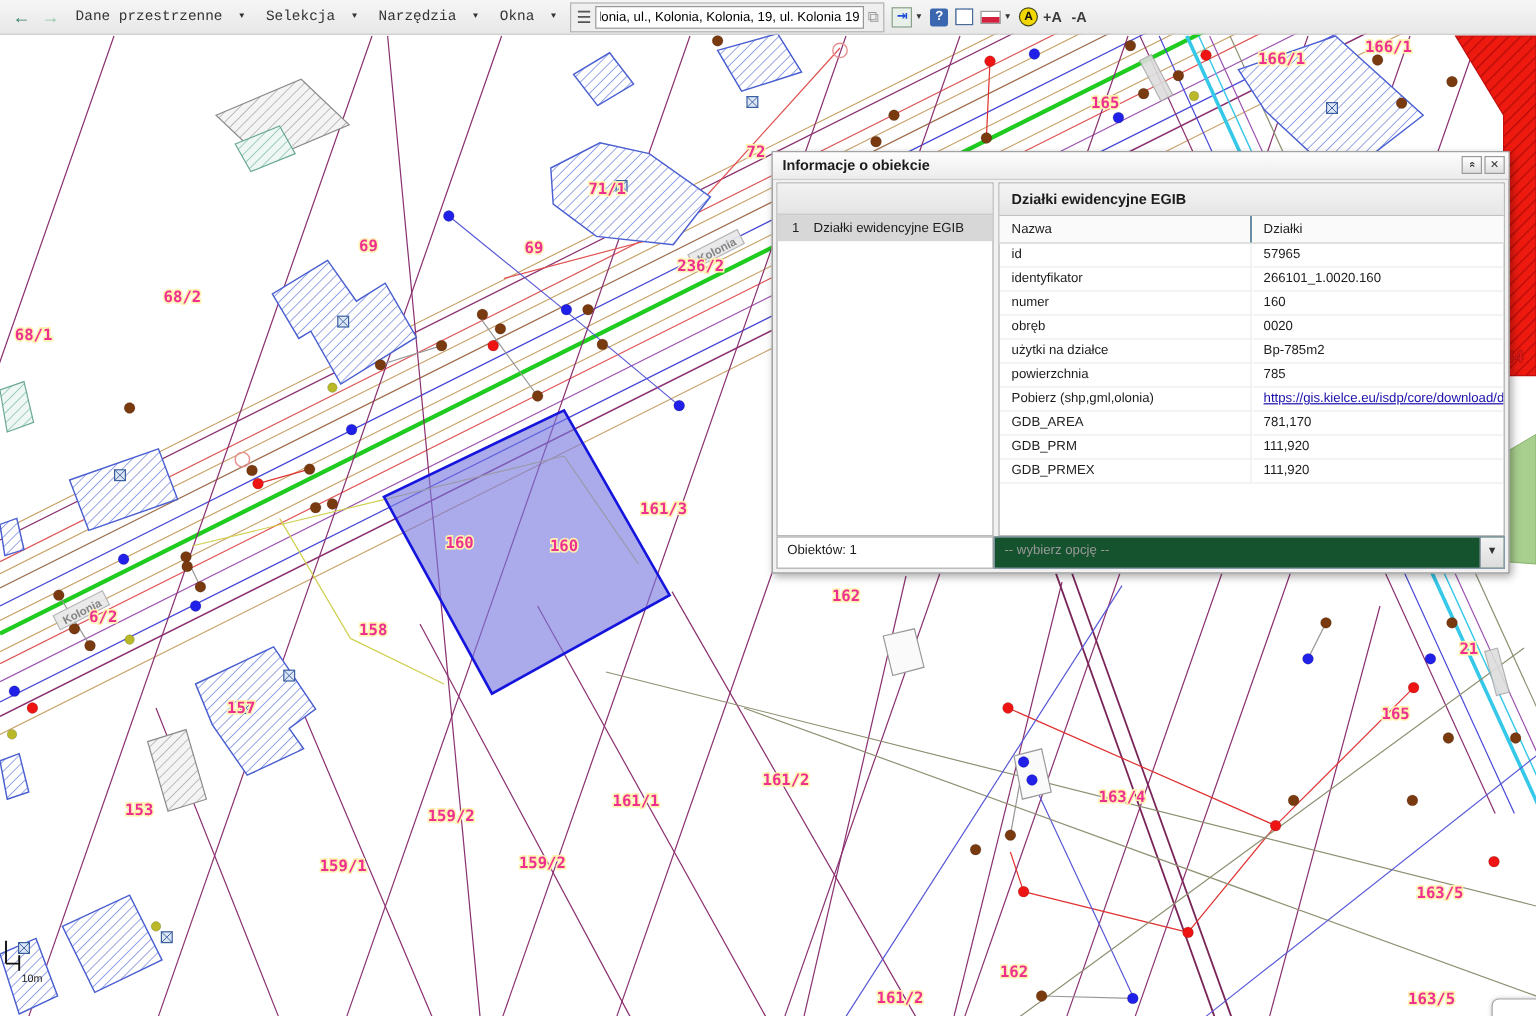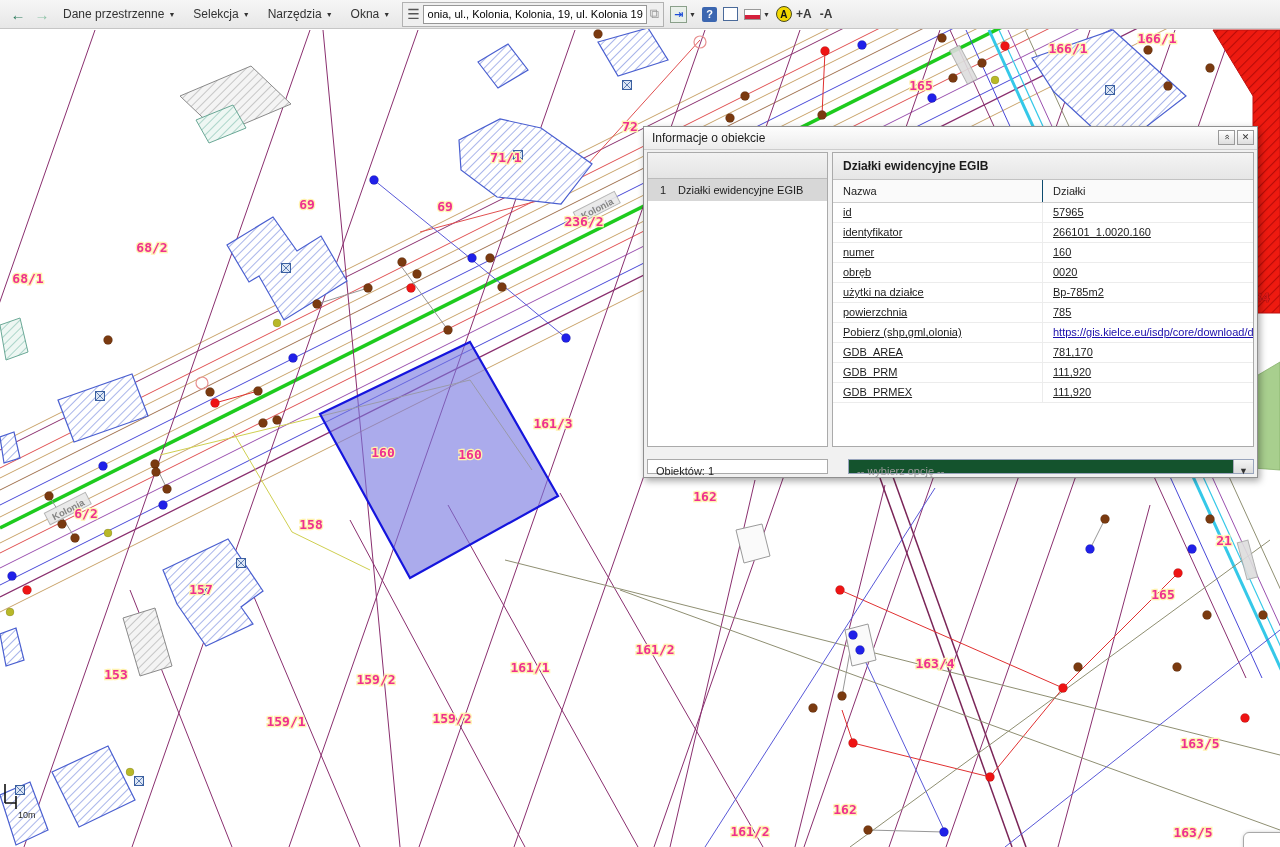--- a/index.html
+++ b/index.html
@@ -5,21 +5,21 @@
   html,body{margin:0;padding:0;}
   body{width:1280px;height:847px;overflow:hidden;position:relative;background:#fff;
        font-family:"Liberation Sans","DejaVu Sans",sans-serif;}
   
   .toolbar{position:absolute;top:0;left:0;width:1280px;height:29px;z-index:50;
     background:linear-gradient(#f6f6f6,#e7e7e7);border-bottom:1px solid #c6c6c6;
     display:flex;align-items:center;padding:0 0 0 6px;box-sizing:border-box;}
   .nav-arrow{font-size:15px;font-weight:bold;width:24px;text-align:center;cursor:pointer;}
   .nav-back{color:#2e7d5e;}
   .nav-fwd{color:#8fc4a8;}
-  .menu{font-size:12px;color:#333;padding:4px 9px;display:flex;align-items:center;gap:4px;cursor:pointer;white-space:nowrap;}
+  .menu{font-size:12px;color:#333;padding:4px 9px;display:flex;align-items:center;gap:14px;cursor:pointer;white-space:nowrap;font-family:Liberation Mono, monospace;}
   .caret{font-size:7px;color:#333;}
   .searchgroup{display:flex;align-items:center;gap:3px;border:1px solid #b2b2b2;background:#efefef;
     height:25px;padding:0 4px;margin-left:3px;box-sizing:border-box;}
   .hamburger{font-size:14px;color:#555;cursor:pointer;line-height:1;}
   input.search{width:224px;height:19px;border:1px solid #979797;font-size:11px;padding:0 3px;
     font-family:inherit;box-sizing:border-box;direction:rtl;text-align:left;}
   .copy-ico{font-size:13px;color:#9a9a9a;cursor:pointer;}
   .tool-ico{margin-left:6px;display:flex;align-items:center;gap:2px;cursor:pointer;}
   .door{width:15px;height:15px;background:#e9f0e9;border:1px solid #8aa08a;color:#1d4ed8;
     font-size:11px;font-weight:bold;text-align:center;line-height:14px;}
@@ -39,21 +39,21 @@
   .plabel{font-family:"DejaVu Sans Mono","Liberation Mono",monospace;font-weight:bold;font-size:13px;
     fill:#ee2f8f;paint-order:stroke;stroke:#fff2b0;stroke-width:2.6px;}
   .rlabel{font-family:"DejaVu Sans Mono",monospace;font-weight:bold;font-size:13px;
     fill:#e01818;paint-order:stroke;stroke:#8a1010;stroke-width:0.7px;}
   .slabel{font-size:9.5px;font-weight:bold;fill:#858585;}
   .scale-label{font-size:9px;fill:#222;}
   
   .panel{position:absolute;left:643px;top:126px;width:615px;height:352px;z-index:40;
     background:#f1f1f1;border:1px solid #8f8f8f;box-shadow:2px 3px 7px rgba(0,0,0,.35);
     font-size:11px;color:#1c1c1c;box-sizing:border-box;}
-  .panel-title{height:22px;line-height:22px;font-weight:normal;font-size:12px;padding-left:8px;
+  .panel-title{height:22px;line-height:22px;font-weight:bold;font-size:12px;padding-left:8px;
     background:linear-gradient(#fdfdfd,#ececec);border-bottom:1px solid #cdcdcd;position:relative;}
   .win-btn{position:absolute;top:3px;width:17px;height:15px;box-sizing:border-box;cursor:pointer;
     background:linear-gradient(#ffffff,#dedede);border:1px solid #9a9a9a;
     font-size:9px;line-height:12px;text-align:center;color:#333;}
   .btn-collapse{right:22px;}
   .btn-close{right:3px;}
   .panel-body{position:absolute;top:25px;left:3px;right:3px;bottom:30px;display:flex;gap:4px;}
   .left-pane{width:181px;background:#fff;border:1px solid #aaa;box-sizing:border-box;display:flex;flex-direction:column;}
   .left-head{height:25px;background:linear-gradient(#f2f2f2,#e4e4e4);border-bottom:1px solid #bbb;}
   .layer-row{height:22px;line-height:22px;background:#d7d7d7;display:flex;cursor:pointer;}
@@ -63,21 +63,21 @@
   .rp-head{height:26px;line-height:26px;font-weight:bold;font-size:12px;padding-left:10px;
     background:linear-gradient(#f4f4f4,#e6e6e6);border-bottom:1px solid #c2c2c2;}
   .col-head{height:22px;display:flex;border-bottom:1px solid #cfcfcf;background:#fafafa;font-size:11px;color:#222;}
   .col-head div{line-height:22px;padding-left:10px;box-sizing:border-box;}
   .cn{width:50%;border-right:1px solid #0c4a6e;}
   .cv{width:50%;}
   .attr-row{height:19px;display:flex;border-bottom:1px solid #ececec;font-size:11px;}
   .attr-row div{line-height:19px;padding-left:10px;box-sizing:border-box;white-space:nowrap;overflow:hidden;}
   .attr-row .cn{border-right:1px solid #ececec;}
   .attr-row a{color:#1a0dab;text-decoration:underline;cursor:pointer;}
-  .panel-foot{position:absolute;left:3px;right:3px;bottom:3px;height:15px;display:flex;gap:20px;}
+  .panel-foot{position:absolute;left:3px;right:3px;bottom:3px;height:27px;display:flex;gap:0;}
   .foot-left{width:181px;background:#fff;border:1px solid #aaa;box-sizing:border-box;line-height:23px;padding-left:8px;}
   .foot-select{flex:1;position:relative;background:#14532d;border:1px solid #98a4bc;box-sizing:border-box;
     line-height:23px;padding-left:8px;color:#999;cursor:pointer;}
   .sel-btn{position:absolute;right:0;top:0;bottom:0;width:19px;background:linear-gradient(#f4f4f4,#dcdcdc);
     border-left:1px solid #aab;color:#333;text-align:center;line-height:23px;font-size:9px;}
   
   .mini-panel{position:absolute;left:1243px;top:832px;width:70px;height:40px;z-index:45;
     background:#fff;border:1px solid #a8a8a8;border-radius:6px;box-shadow:1px 1px 4px rgba(0,0,0,.3);}
 </style>
 </head>
@@ -409,21 +409,21 @@
             <div class="layer-name">Działki ewidencyjne EGIB</div>
           </div>
         </div>
     </div>
     <div class="right-pane">
       <div class="rp-head">Działki ewidencyjne EGIB</div>
       <div class="col-head">
         <div class="cn">Nazwa</div>
         <div class="cv">Działki</div>
       </div>
-      <div id="attr-rows" style="flex:1;overflow:hidden;text-decoration:underline;">
+      <div id="attr-rows" style="flex:1;overflow:hidden;">
           <div class="attr-row">
             <div class="cn">id</div>
             <div class="cv"><span>57965</span></div>
           </div>
           <div class="attr-row">
             <div class="cn">identyfikator</div>
             <div class="cv"><span>266101_1.0020.160</span></div>
           </div>
           <div class="attr-row">
             <div class="cn">numer</div>

